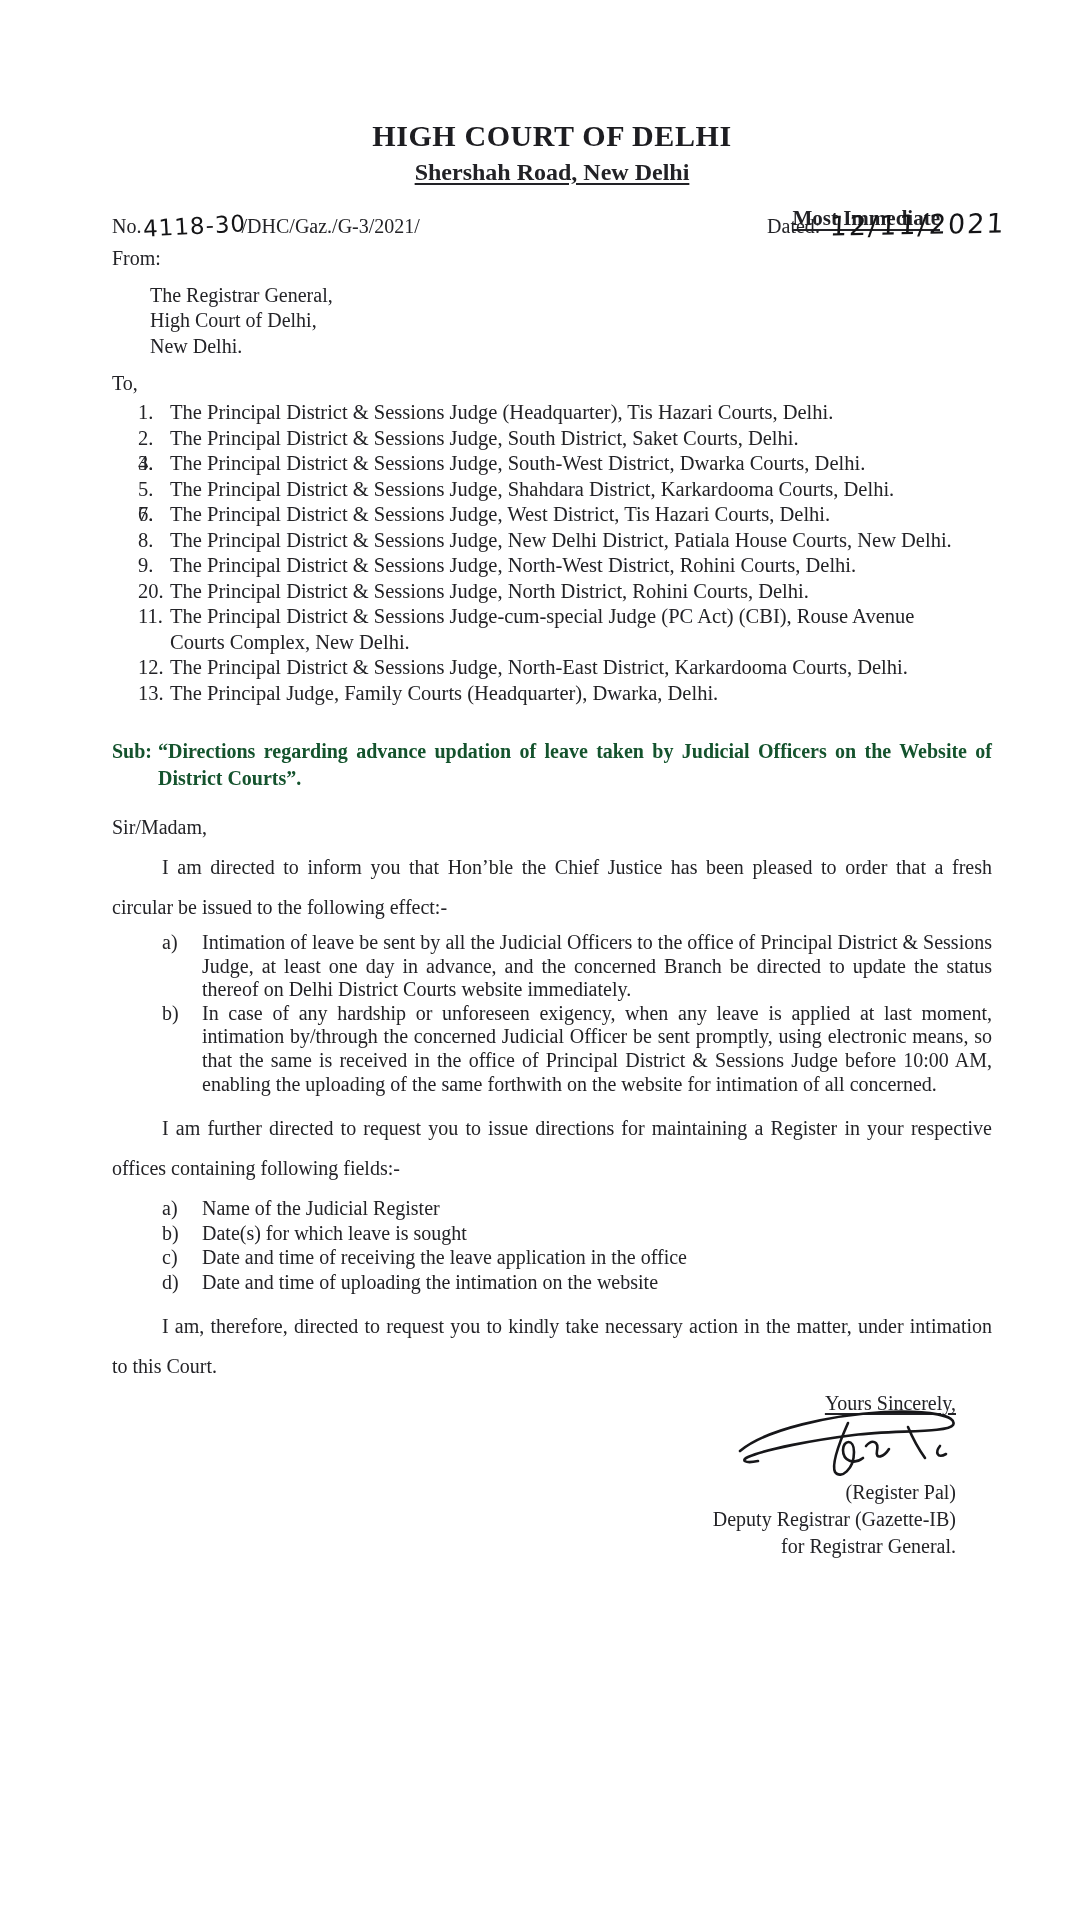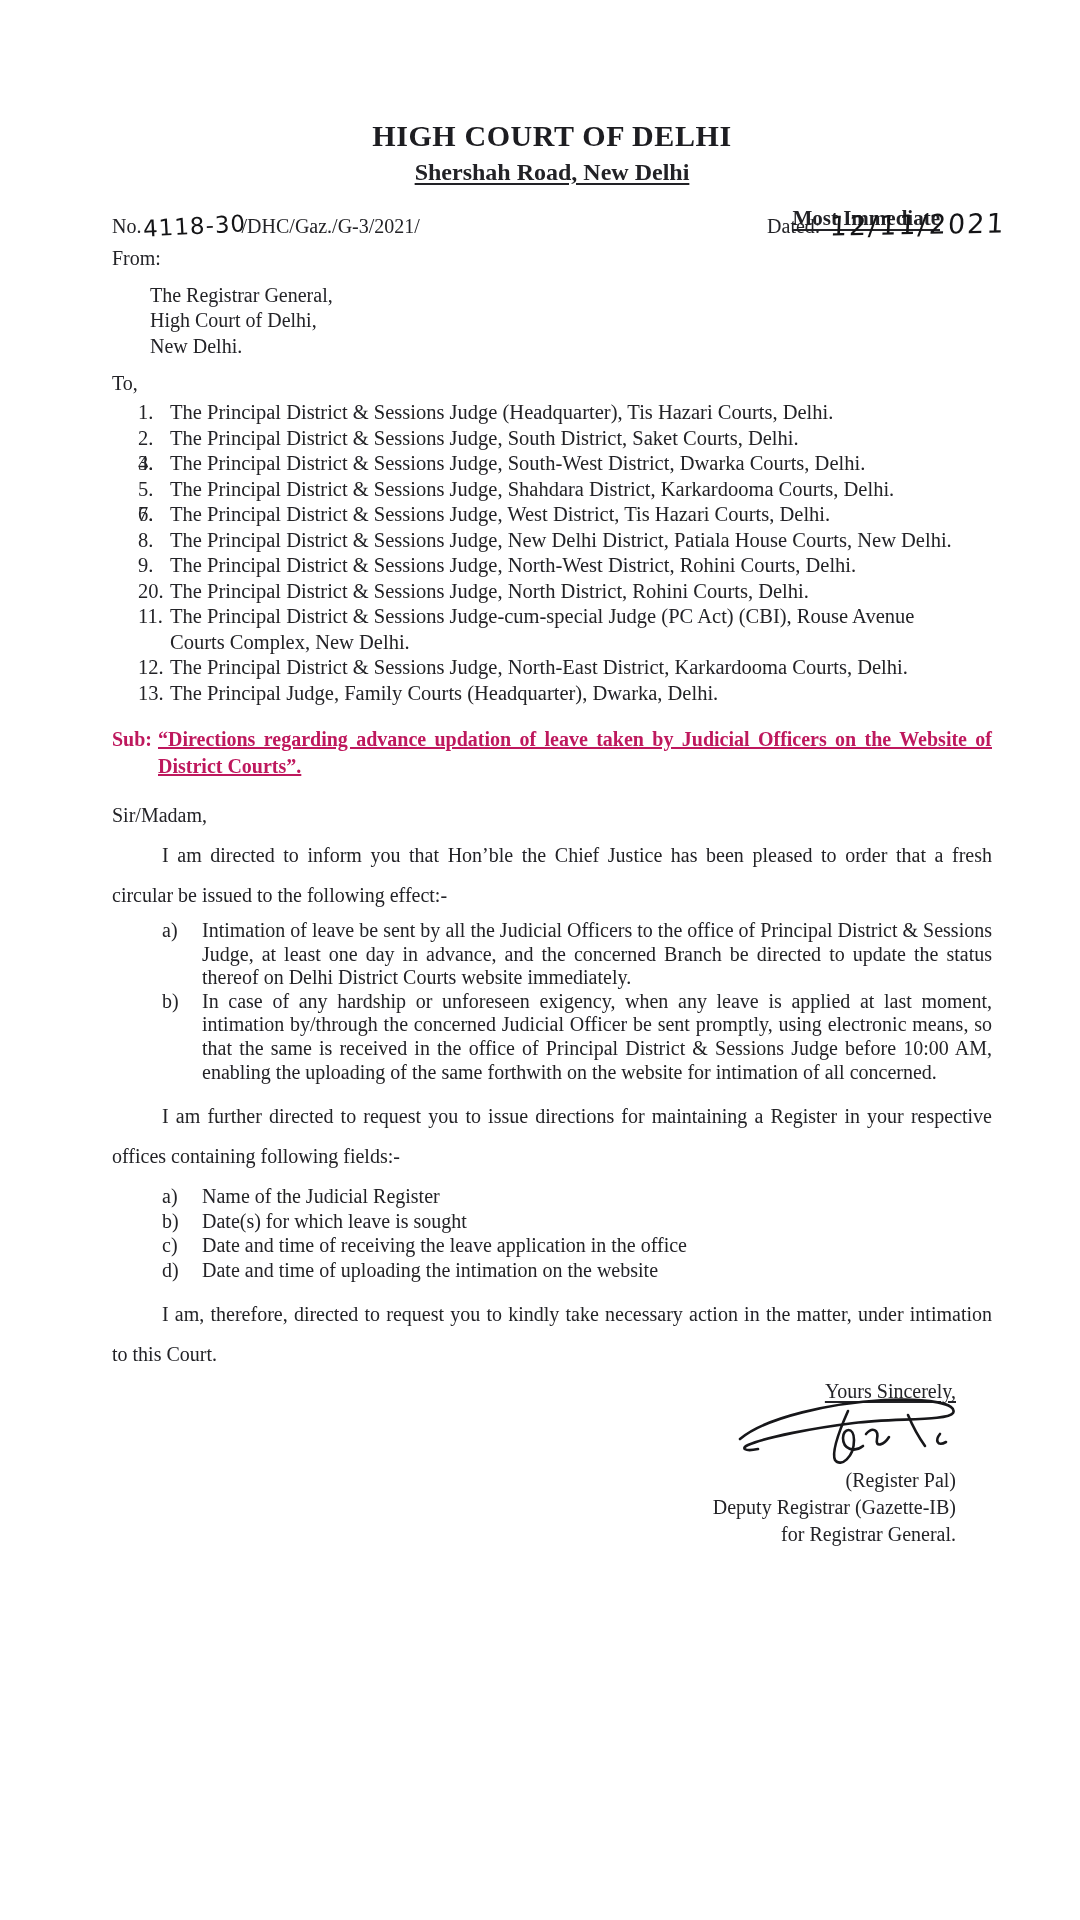--- a/index.html
+++ b/index.html
@@ -79,29 +79,28 @@
   
   .from-label { margin-top: 8px; font-size: 20px; }
   .sender-address { margin-top: 13px; padding-left: 38px; font-size: 20px; line-height: 25.5px; }
   
   .to-label { margin-top: 13px; font-size: 20px; }
   .recipients { margin-top: 5px; padding-left: 26px; }
   .recipient { position: relative; padding-left: 32px; max-width: 795px; font-size: 20.5px; line-height: 25.5px; }
   .recipient .num { position: absolute; left: 0; top: 0; }
   
   .subject {
-    margin-top: 20px;
+    margin-top: 32px;
     position: relative;
     padding-left: 46px;
     font-size: 20px;
     font-weight: bold;
     line-height: 27px;
     text-align: justify;
-    color: #be185d;
-    text-decoration: underline;
+    color: #14532d;
   }
   .subject .sub-label { position: absolute; left: 0; top: 0; }
   
   .salutation { margin-top: 24px; font-size: 20px; }
   .para {
     margin-top: 8px;
     font-size: 20px;
     line-height: 2.0;
     text-align: justify;
     text-indent: 50px;

